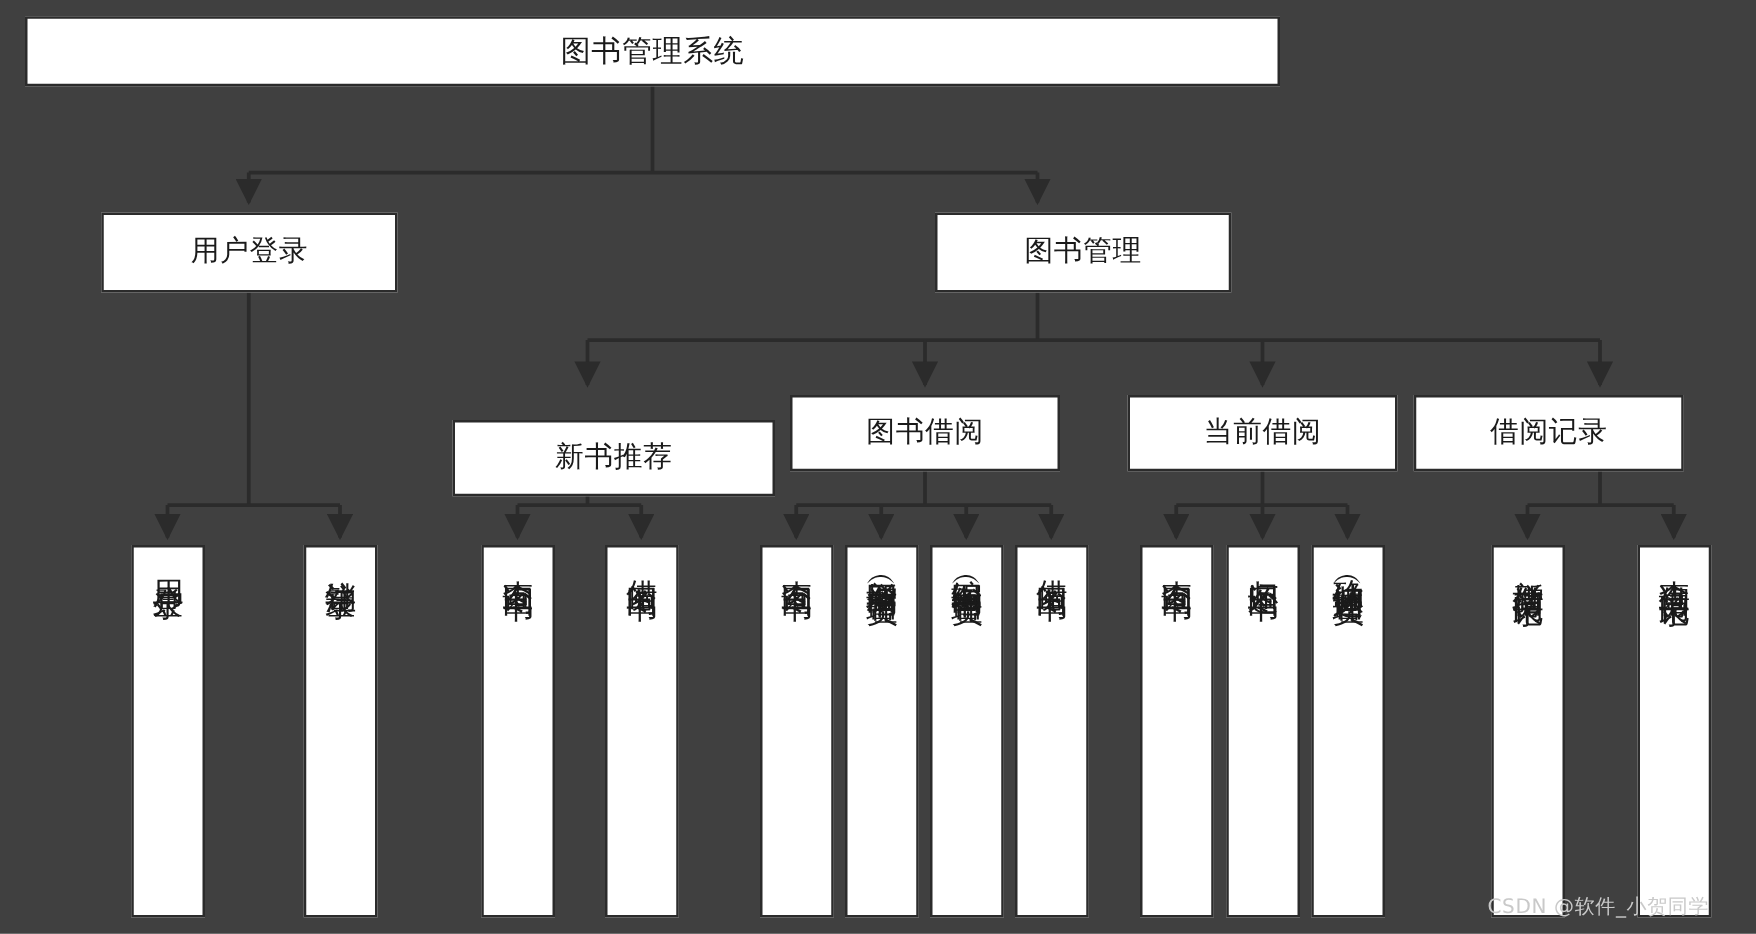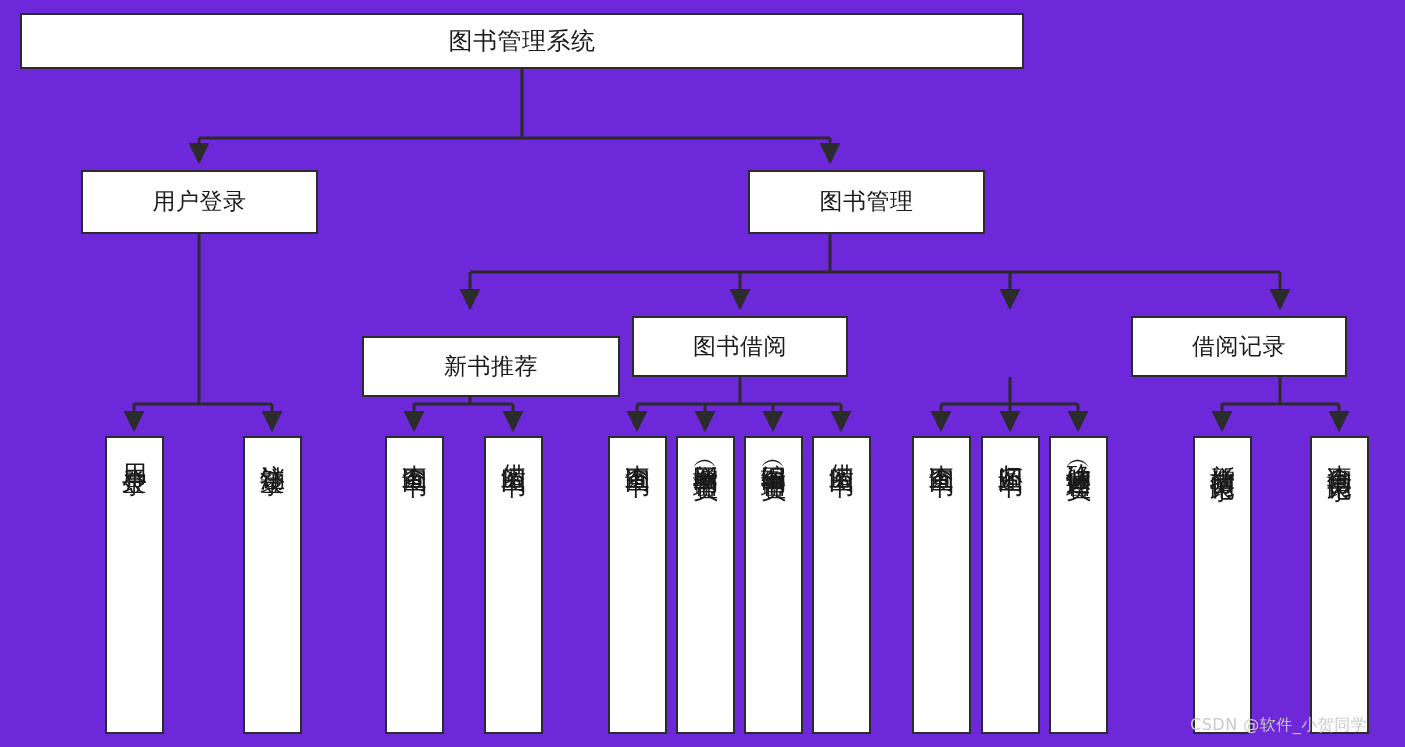--- a/index.html
+++ b/index.html
@@ -11,21 +11,21 @@
   body {
     font-family: "DejaVu Sans", "Liberation Sans", sans-serif;
     width: 1405px;
     height: 747px;
     overflow: hidden;
   }
   #canvas {
     position: relative;
     width: 1405px;
     height: 747px;
-    background: #6d28d9;
+    background: #404040;
   }
   #edges {
     position: absolute;
     left: 0;
     top: 0;
     width: 1405px;
     height: 747px;
     pointer-events: none;
   }
   .node {
@@ -148,20 +148,23 @@
   </div>
 
   <div class="node horiz" style="left:362px; top:316px; width:258px; height:61px;margin-top:20px;">
     <span class="label">新书推荐</span>
   </div>
 
   <div class="node horiz" style="left:632px; top:316px; width:216px; height:61px;align-items:center;">
     <span class="label">图书借阅</span>
   </div>
 
+  <div class="node horiz" style="left:902px; top:316px; width:216px; height:61px;">
+    <span class="label">当前借阅</span>
+  </div>
 
   <div class="node horiz" style="left:1131px; top:316px; width:216px; height:61px;">
     <span class="label">借阅记录</span>
   </div>
 
   <div class="node vert" style="left:105px; top:436px; width:59px; height:298px;">
     <span class="label">用户登录</span>
   </div>
   <div class="node vert" style="left:243px; top:436px; width:59px; height:298px;">
     <span class="label">注销登录</span>

